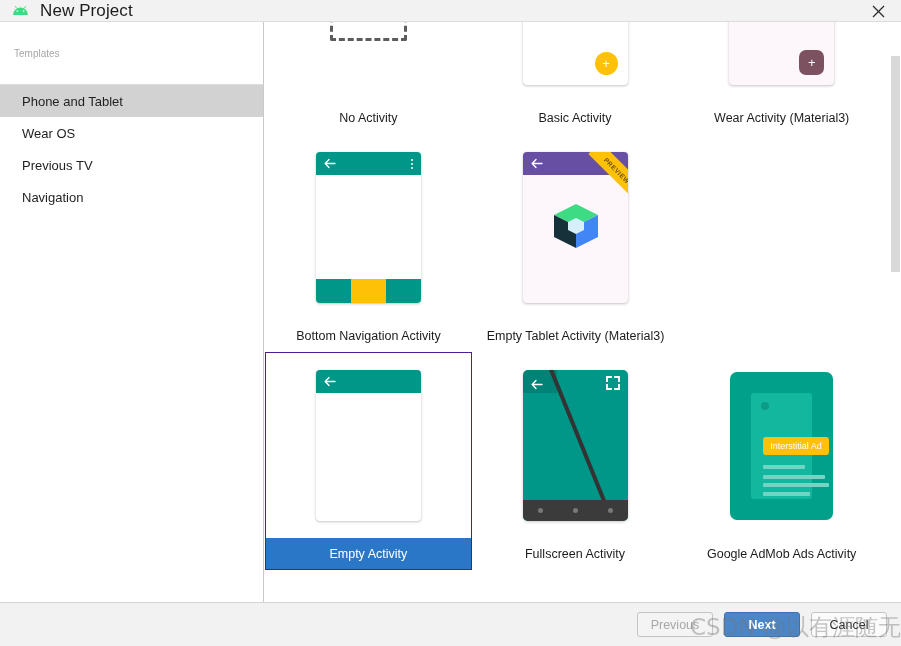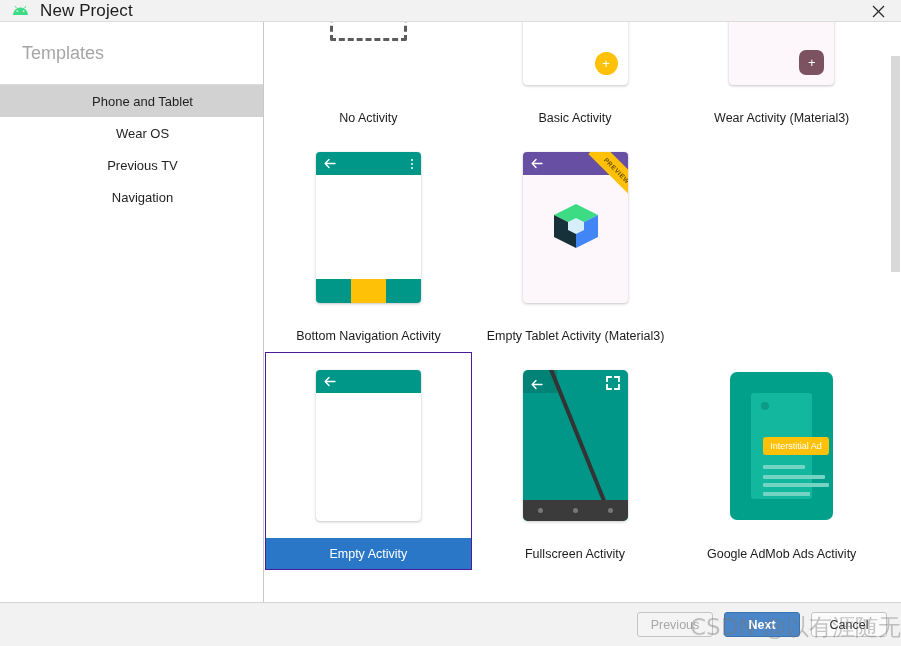--- a/index.html
+++ b/index.html
@@ -56,27 +56,26 @@
     background: #ffffff;
     border-right: 1px solid #c9c9c9;
   }
   .side-row {
     height: 32px;
     display: flex; align-items: center;
     padding-left: 22px;
     font-size: 13px;
     color: #1f1f1f;
     cursor: pointer;
-    justify-content: center;
   }
   #side-header {
     height: 63px;
     display: flex; align-items: center;
-    padding-left: 22px;
-    font-size: 18px;
+    padding-left: 14px;
+    font-size: 10px;
     color: #a6a6a6;
     border-bottom: 1px solid #dddddd;
   }
   .side-row.selected { background: #d2d2d2; }
 
   
   #grid-panel {
     position: absolute; left: 265px; top: 22px;
     width: 636px; height: 580px;
     background: #ffffff;

